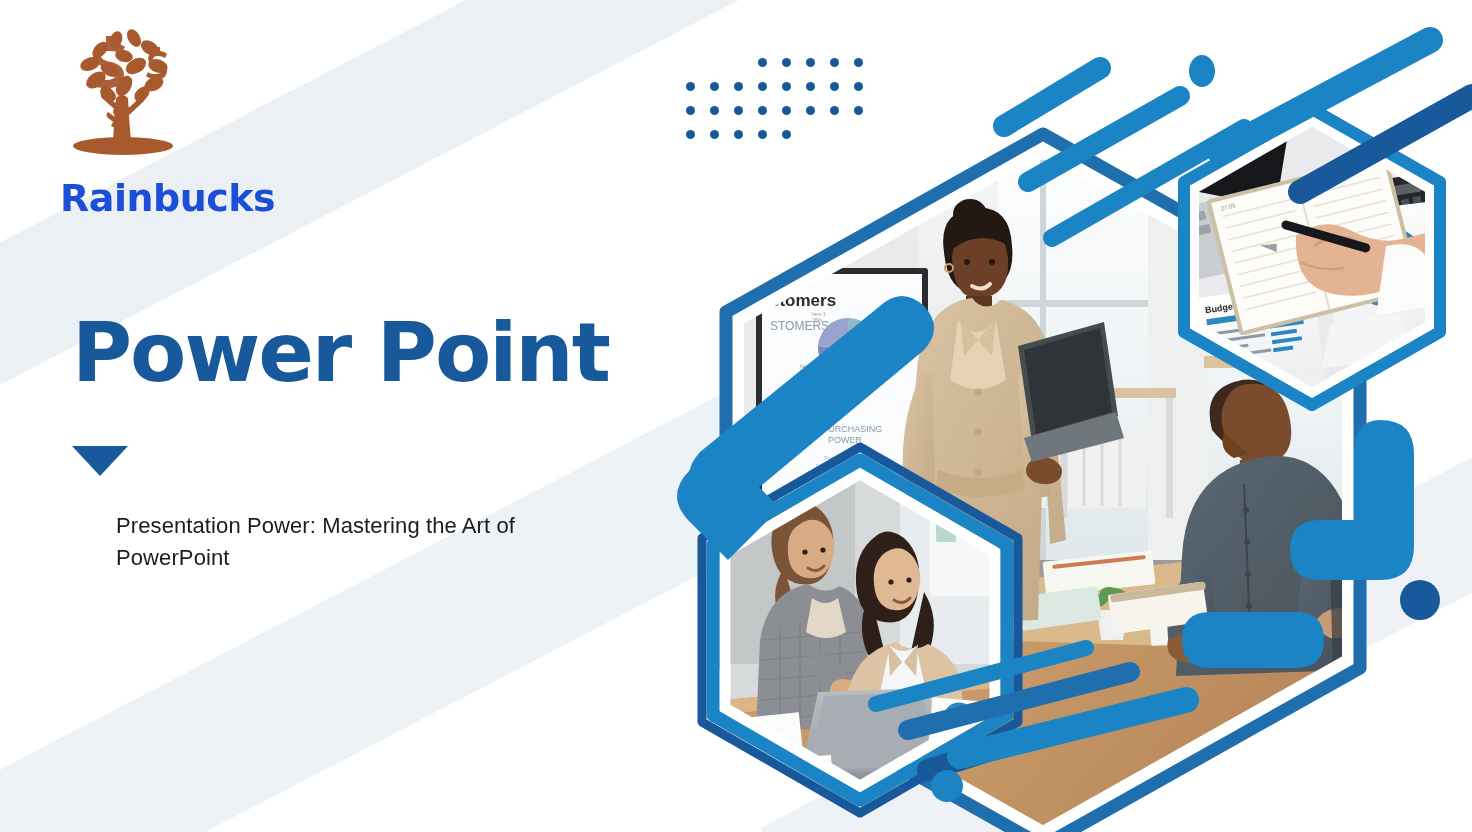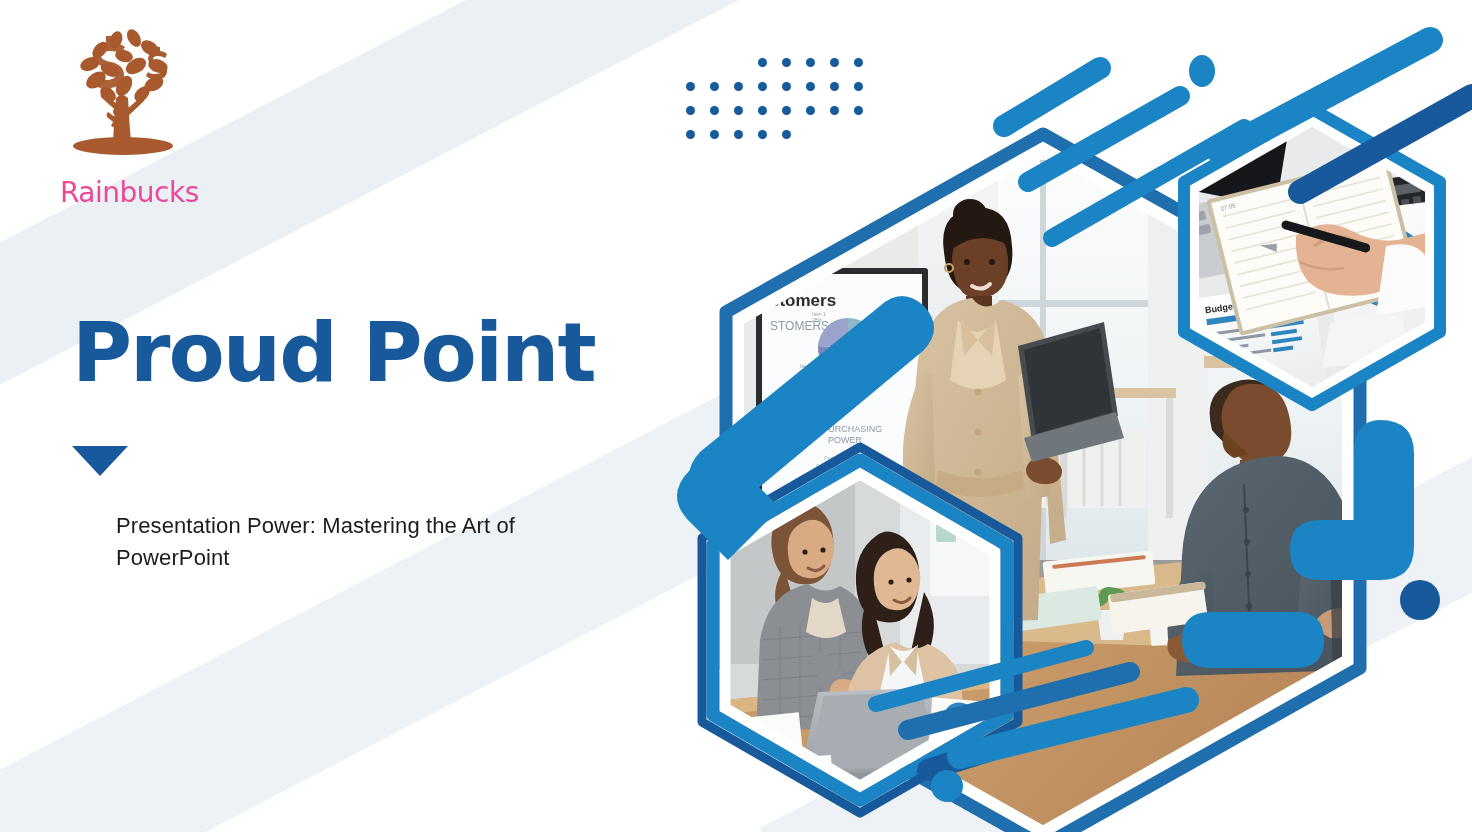--- a/index.html
+++ b/index.html
@@ -55,24 +55,24 @@
     top: 22px;
     width: 260px;
   }
   .logo-mark {
     display: block;
     margin-left: 4px;
   }
   .logo-word {
     margin-top: 2px;
     font-family: "DejaVu Sans", sans-serif;
-    font-weight: 400;
-    font-size: 28px;
+    font-weight: 700;
+    font-size: 38px;
     letter-spacing: -0.5px;
-    color: #ec4899;
+    color: #1d4ed8;
     line-height: 1;
   }
 
   
   .headline {
     position: absolute;
     left: 72px;
     top: 312px;
     font-family: "DejaVu Sans", sans-serif;
     font-weight: 700;
@@ -605,17 +605,17 @@
 
         <path d="M56 84 q-7 1 -7 6 q1 5 7 6 q5 1 5 3 q0 3 -6 3 q-4 0 -6 -2 l-2 4 q3 2 8 2 l0 4 h3 l0 -4 q7 -1 7 -7 q0 -5 -7 -6 q-5 -1 -5 -3 q0 -3 4 -3 q4 0 6 1 l2 -3 q-3 -2 -6 -2 l0 -4 h-3 z"></path>
       </g>
       <g fill="#ffffff">
         <path d="M22 34 q6 -8 14 -6 q-2 10 -14 6 z" opacity="0.0"></path>
       </g>
     </svg>
     <div class="logo-word">Rainbucks</div>
   </div>
 
-  <div class="headline">Proud Point</div>
+  <div class="headline">Power Point</div>
   <div class="arrow-down"></div>
   <div class="subtitle">Presentation Power: Mastering the Art of PowerPoint</div>
 
 </div>
 
 </body></html>

